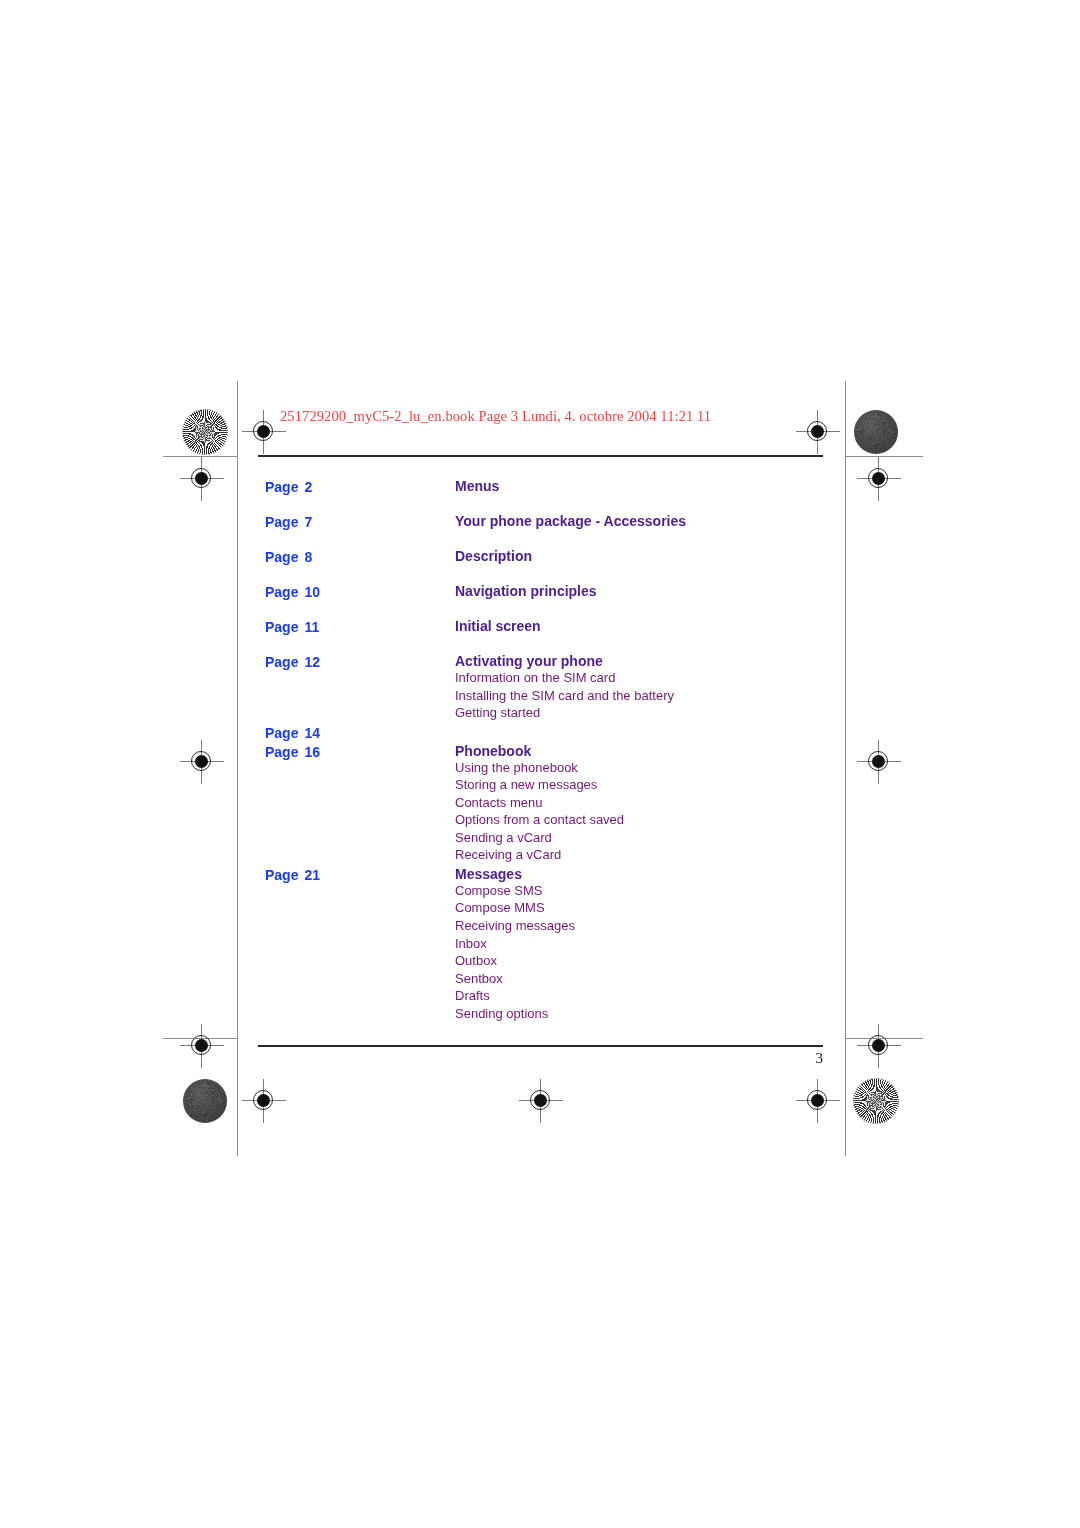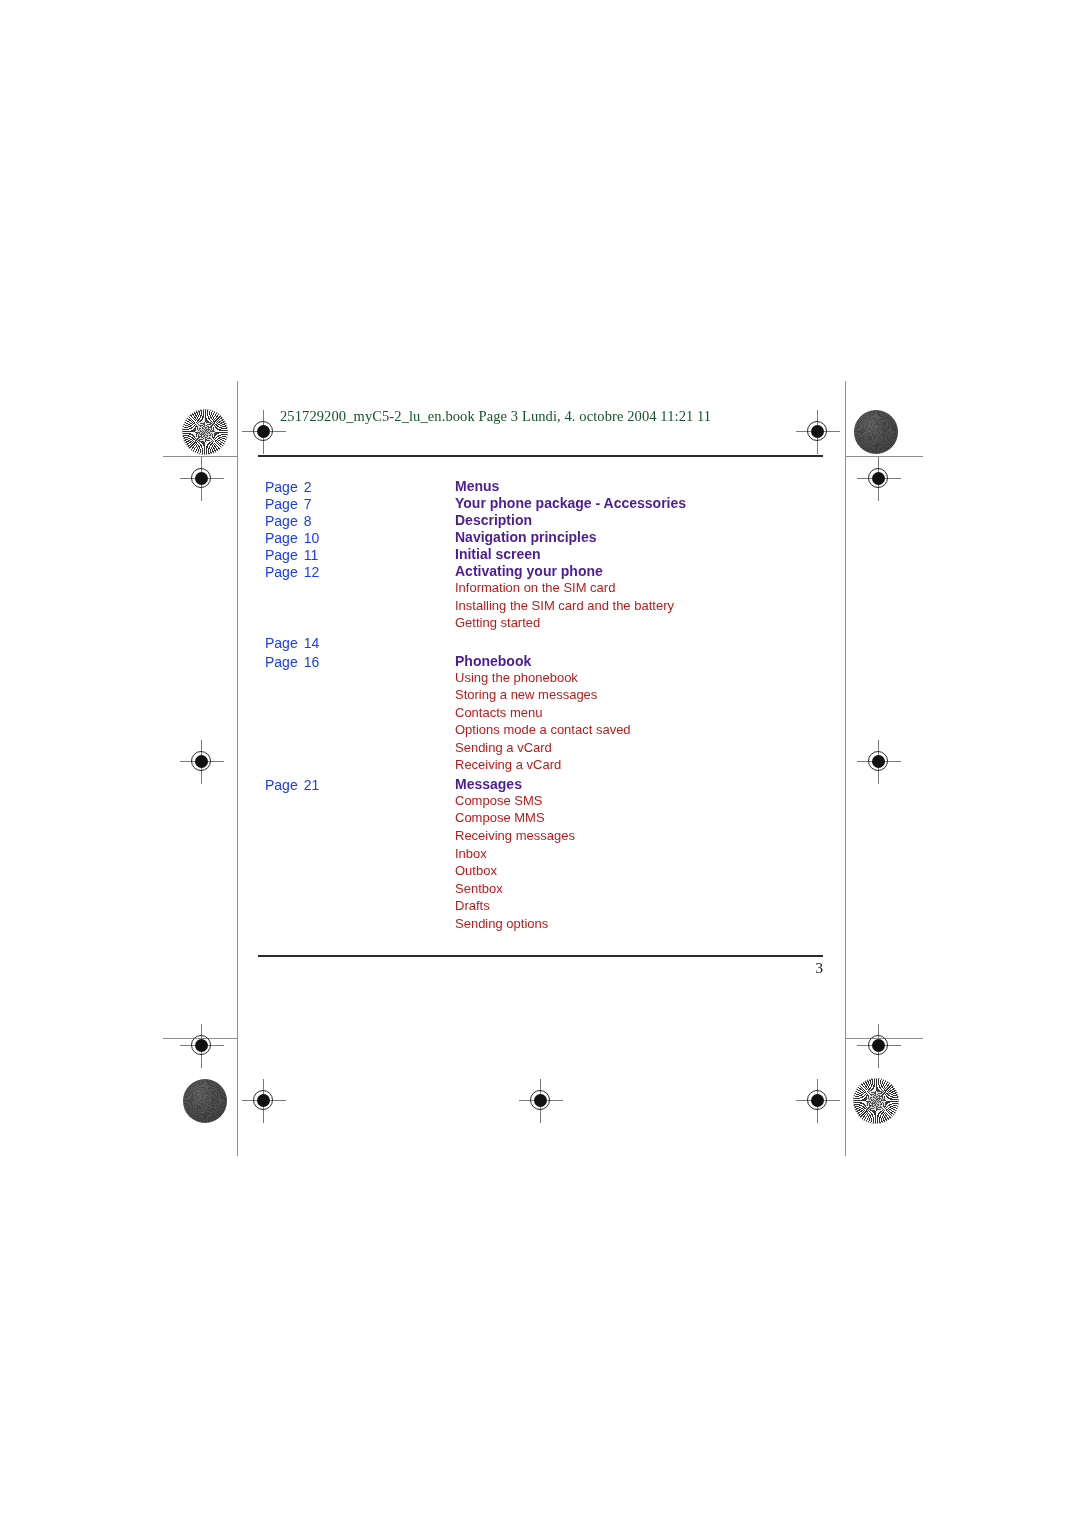--- a/index.html
+++ b/index.html
@@ -95,21 +95,21 @@
   .page {
     position: absolute;
     left: 258px;
     top: 408px;
     width: 565px;
   }
 
   .runhead {
     font-family: "Liberation Serif", serif;
     font-size: 14.5px;
-    color: #14532d;
+    color: #ef4444;
     letter-spacing: 0.1px;
     white-space: nowrap;
     margin-left: 22px;
     margin-bottom: 30px;
   }
 
   .doc-title {
     font-size: 28px;
     font-weight: bold;
     color: #1a3cf0;
@@ -123,46 +123,46 @@
     margin-left: 0;
     margin-bottom: 22px;
   }
 
   .toc { margin-left: 7px; }
 
   .toc-row {
     display: flex;
     align-items: flex-start;
   }
-  .toc-row + .toc-row { margin-top: 2px; }
+  .toc-row + .toc-row { margin-top: 20px; }
   .toc-row.grouped + .toc-row.grouped { margin-top: 4px; }
 
   .toc-page {
     flex: 0 0 190px;
     font-size: 14px;
-    font-weight: normal;
+    font-weight: bold;
     color: #1a3cf0;
     line-height: 1.0;
     padding-top: 1px;
     white-space: nowrap;
   }
   .toc-page .num { margin-left: 6px; }
 
   .toc-body { flex: 1 1 auto; }
 
   .toc-heading {
     font-size: 14px;
     font-weight: bold;
     color: #4c1d95;
     line-height: 1.0;
   }
   .toc-sub {
     font-size: 13px;
     font-weight: normal;
-    color: #b91c1c;
+    color: #701a75;
     line-height: 1.12;
     margin-top: 3px;
   }
 
   .footer {
     margin-top: 24px;
   }
   .footer-rule {
     height: 2px;
     background: #2a2a2a;
@@ -308,21 +308,21 @@
       <div class="toc-row grouped">
         <div class="toc-page"><span>Page</span><span class="num">14</span></div>
       </div>
       <div class="toc-row grouped">
         <div class="toc-page"><span>Page</span><span class="num">16</span></div>
         <div class="toc-body">
           <div class="toc-heading">Phonebook</div>
           <div class="toc-sub">Using the phonebook</div>
           <div class="toc-sub">Storing a new messages</div>
           <div class="toc-sub">Contacts menu</div>
-          <div class="toc-sub">Options mode a contact saved</div>
+          <div class="toc-sub">Options from a contact saved</div>
           <div class="toc-sub">Sending a vCard</div>
           <div class="toc-sub">Receiving a vCard</div>
         </div>
       </div>
       <div class="toc-row grouped">
         <div class="toc-page"><span>Page</span><span class="num">21</span></div>
         <div class="toc-body">
           <div class="toc-heading">Messages</div>
           <div class="toc-sub">Compose SMS</div>
           <div class="toc-sub">Compose MMS</div>

